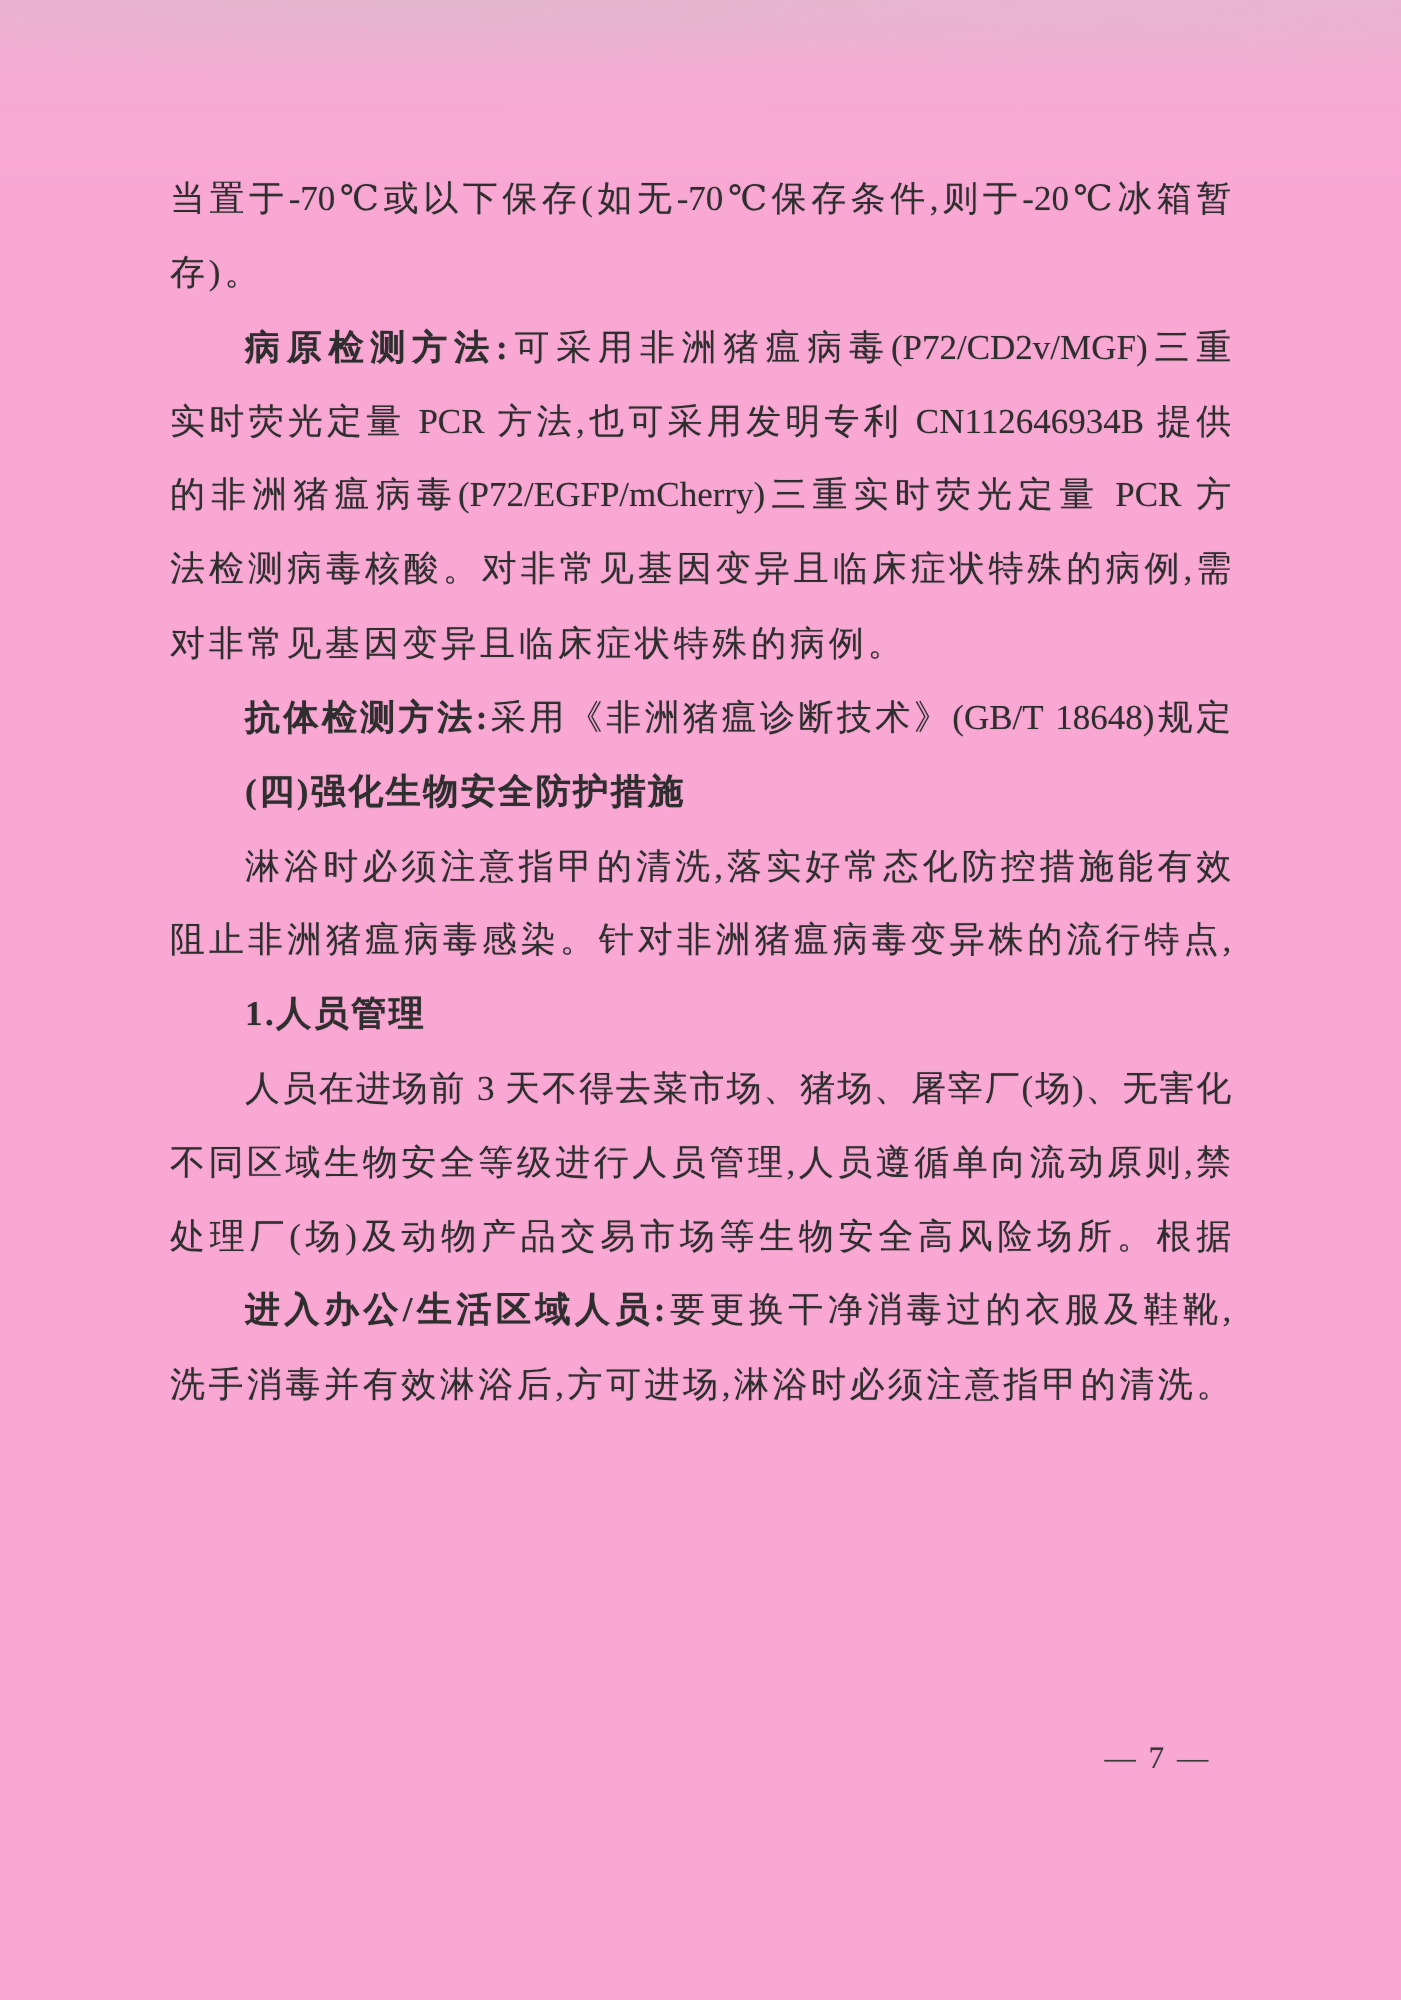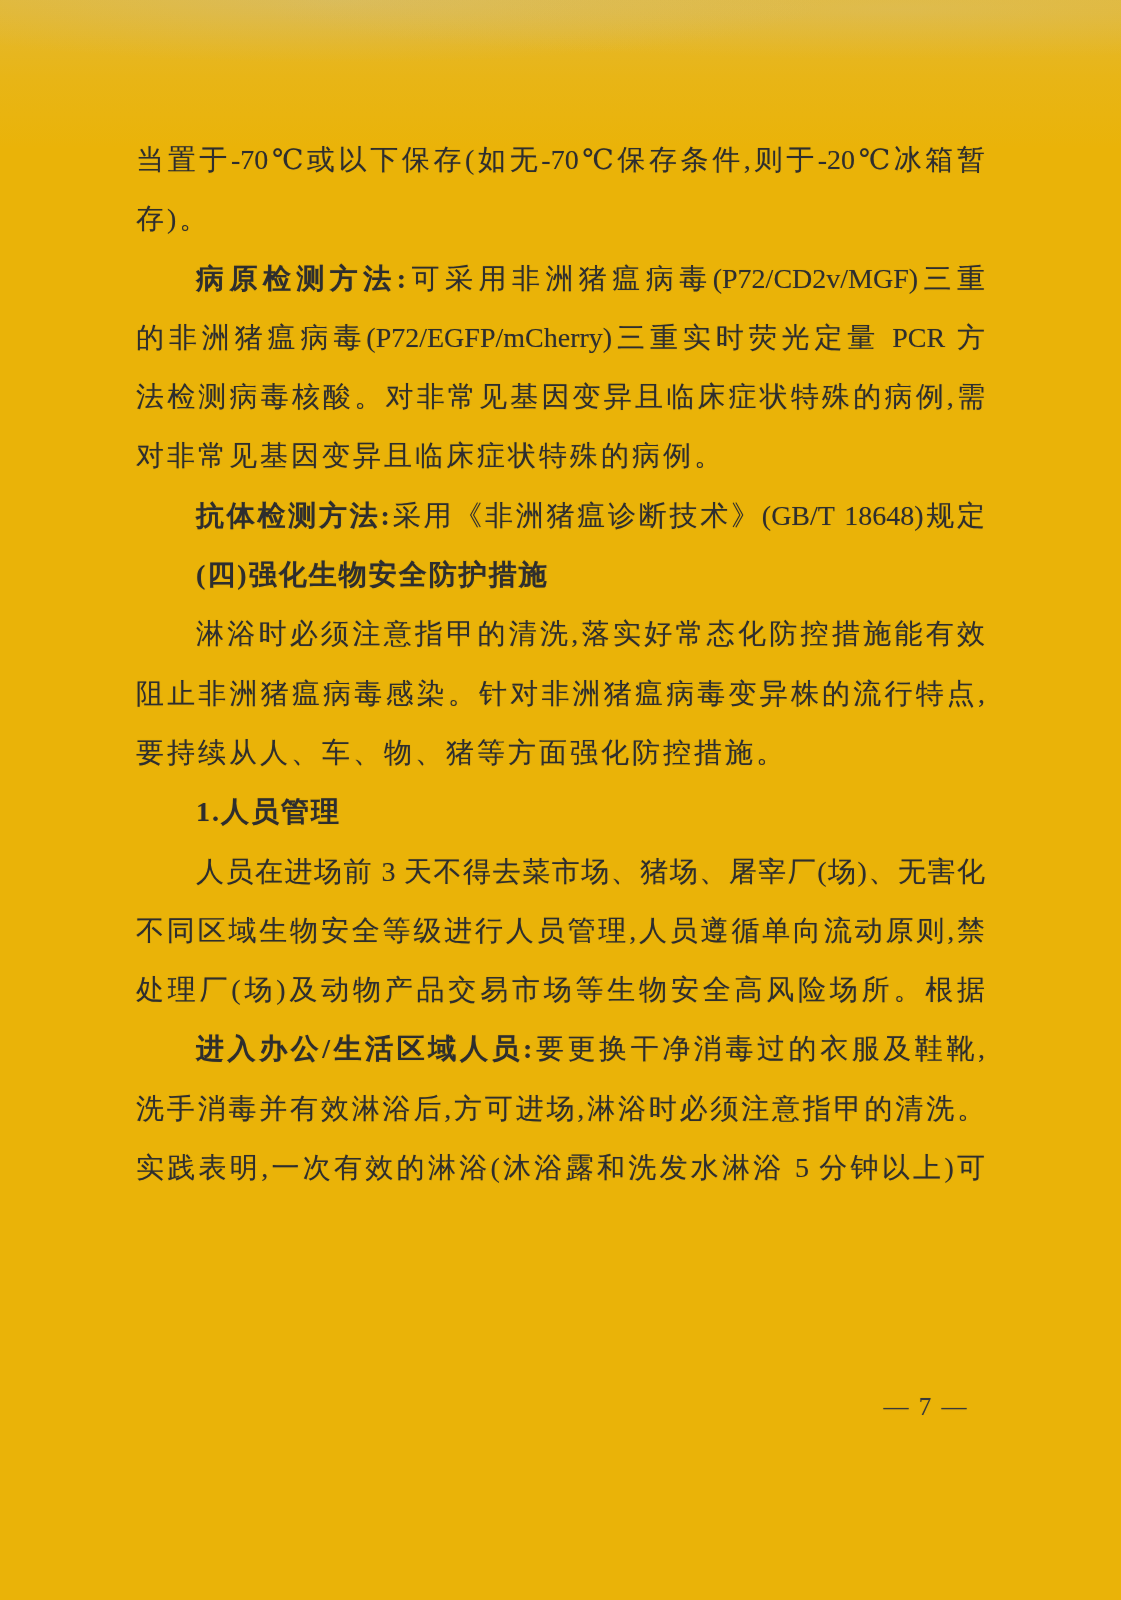--- a/index.html
+++ b/index.html
@@ -2,21 +2,21 @@
 <html><head>
 <meta charset="utf-8">
 <style>
   * { margin: 0; padding: 0; box-sizing: border-box; }
   html, body { width: 1121px; height: 1600px; }
   body { background: #e9e9e7; }
   .page {
     position: relative;
     width: 1121px;
     height: 1600px;
-    background: #eab308;
+    background: #f9a8d4;
     overflow: hidden;
     font-family: "Liberation Serif", "DejaVu Serif", serif;
     color: #2e2e2e;
   }
   .scan-noise {
     position: absolute;
     left: 0; top: 0; right: 0; bottom: 0;
     background:
       radial-gradient(ellipse 700px 90px at 30% 0%, rgba(195,195,192,0.28), rgba(0,0,0,0) 70%),
       radial-gradient(ellipse 900px 70px at 80% 10px, rgba(200,200,197,0.20), rgba(0,0,0,0) 70%),
@@ -66,37 +66,36 @@
 <body>
 
 <div class="page">
   <div class="scan-noise"></div>
 
   <div class="content">
     <div class="line justify">当置于-70℃或以下保存(如无-70℃保存条件,则于-20℃冰箱暂</div>
     <div class="line end">存)。</div>
 
     <div class="line justify indent"><span class="lead">病原检测方法:</span><span>可采用非洲猪瘟病毒(P72/CD2v/MGF)三重</span></div>
+    <div class="line justify">实时荧光定量 PCR 方法,也可采用发明专利 CN112646934B 提供</div>
     <div class="line justify">的非洲猪瘟病毒(P72/EGFP/mCherry)三重实时荧光定量 PCR 方</div>
     <div class="line justify">法检测病毒核酸。对非常见基因变异且临床症状特殊的病例,需</div>
     <div class="line end">对非常见基因变异且临床症状特殊的病例。</div>
 
     <div class="line justify indent"><span class="lead">抗体检测方法:</span><span>采用《非洲猪瘟诊断技术》(GB/T 18648)规定</span></div>
 
     <div class="line heading indent">(四)强化生物安全防护措施</div>
 
     <div class="line justify indent">淋浴时必须注意指甲的清洗,落实好常态化防控措施能有效</div>
     <div class="line justify">阻止非洲猪瘟病毒感染。针对非洲猪瘟病毒变异株的流行特点,</div>
-    <div class="line end">要持续从人、车、物、猪等方面强化防控措施。</div>
 
     <div class="line heading indent">1.人员管理</div>
 
     <div class="line justify indent">人员在进场前 3 天不得去菜市场、猪场、屠宰厂(场)、无害化</div>
     <div class="line justify">不同区域生物安全等级进行人员管理,人员遵循单向流动原则,禁</div>
     <div class="line justify">处理厂(场)及动物产品交易市场等生物安全高风险场所。根据</div>
 
     <div class="line justify indent"><span class="lead">进入办公/生活区域人员:</span><span>要更换干净消毒过的衣服及鞋靴,</span></div>
     <div class="line justify">洗手消毒并有效淋浴后,方可进场,淋浴时必须注意指甲的清洗。</div>
-    <div class="line justify">实践表明,一次有效的淋浴(沐浴露和洗发水淋浴 5 分钟以上)可</div>
   </div>
 
   <div class="pagenum">— 7 —</div>
 </div>
 
 </body></html>

